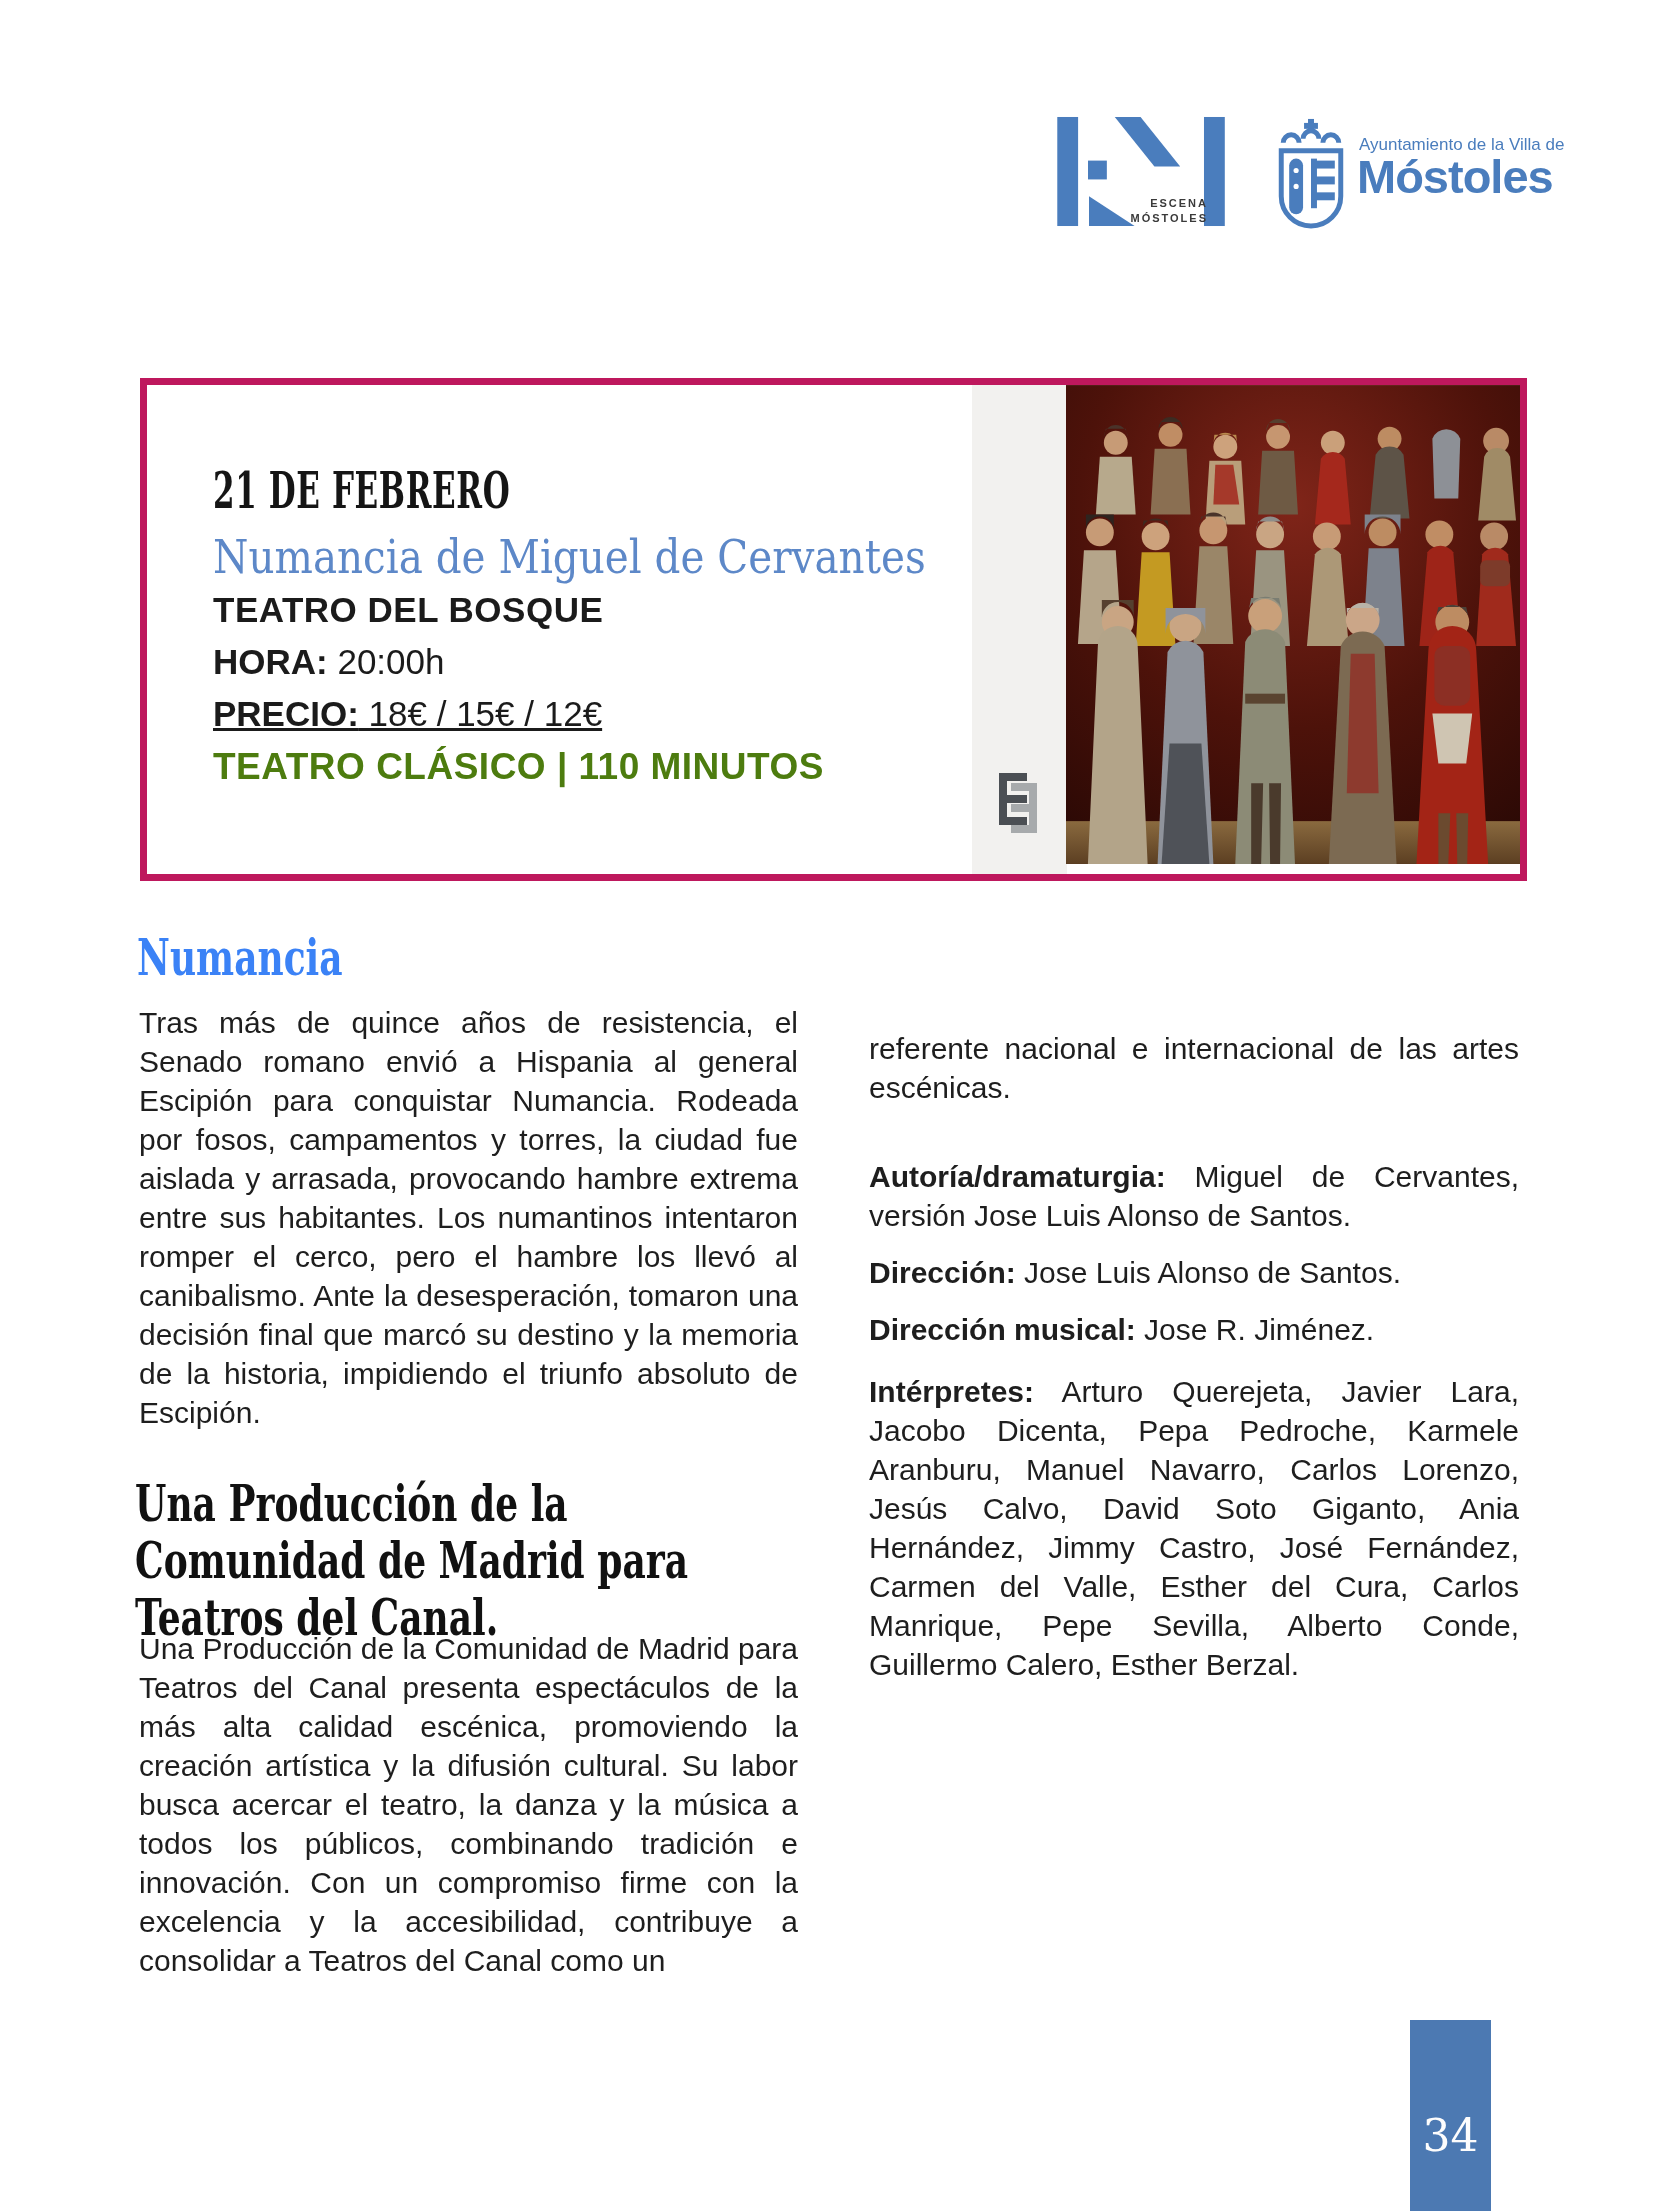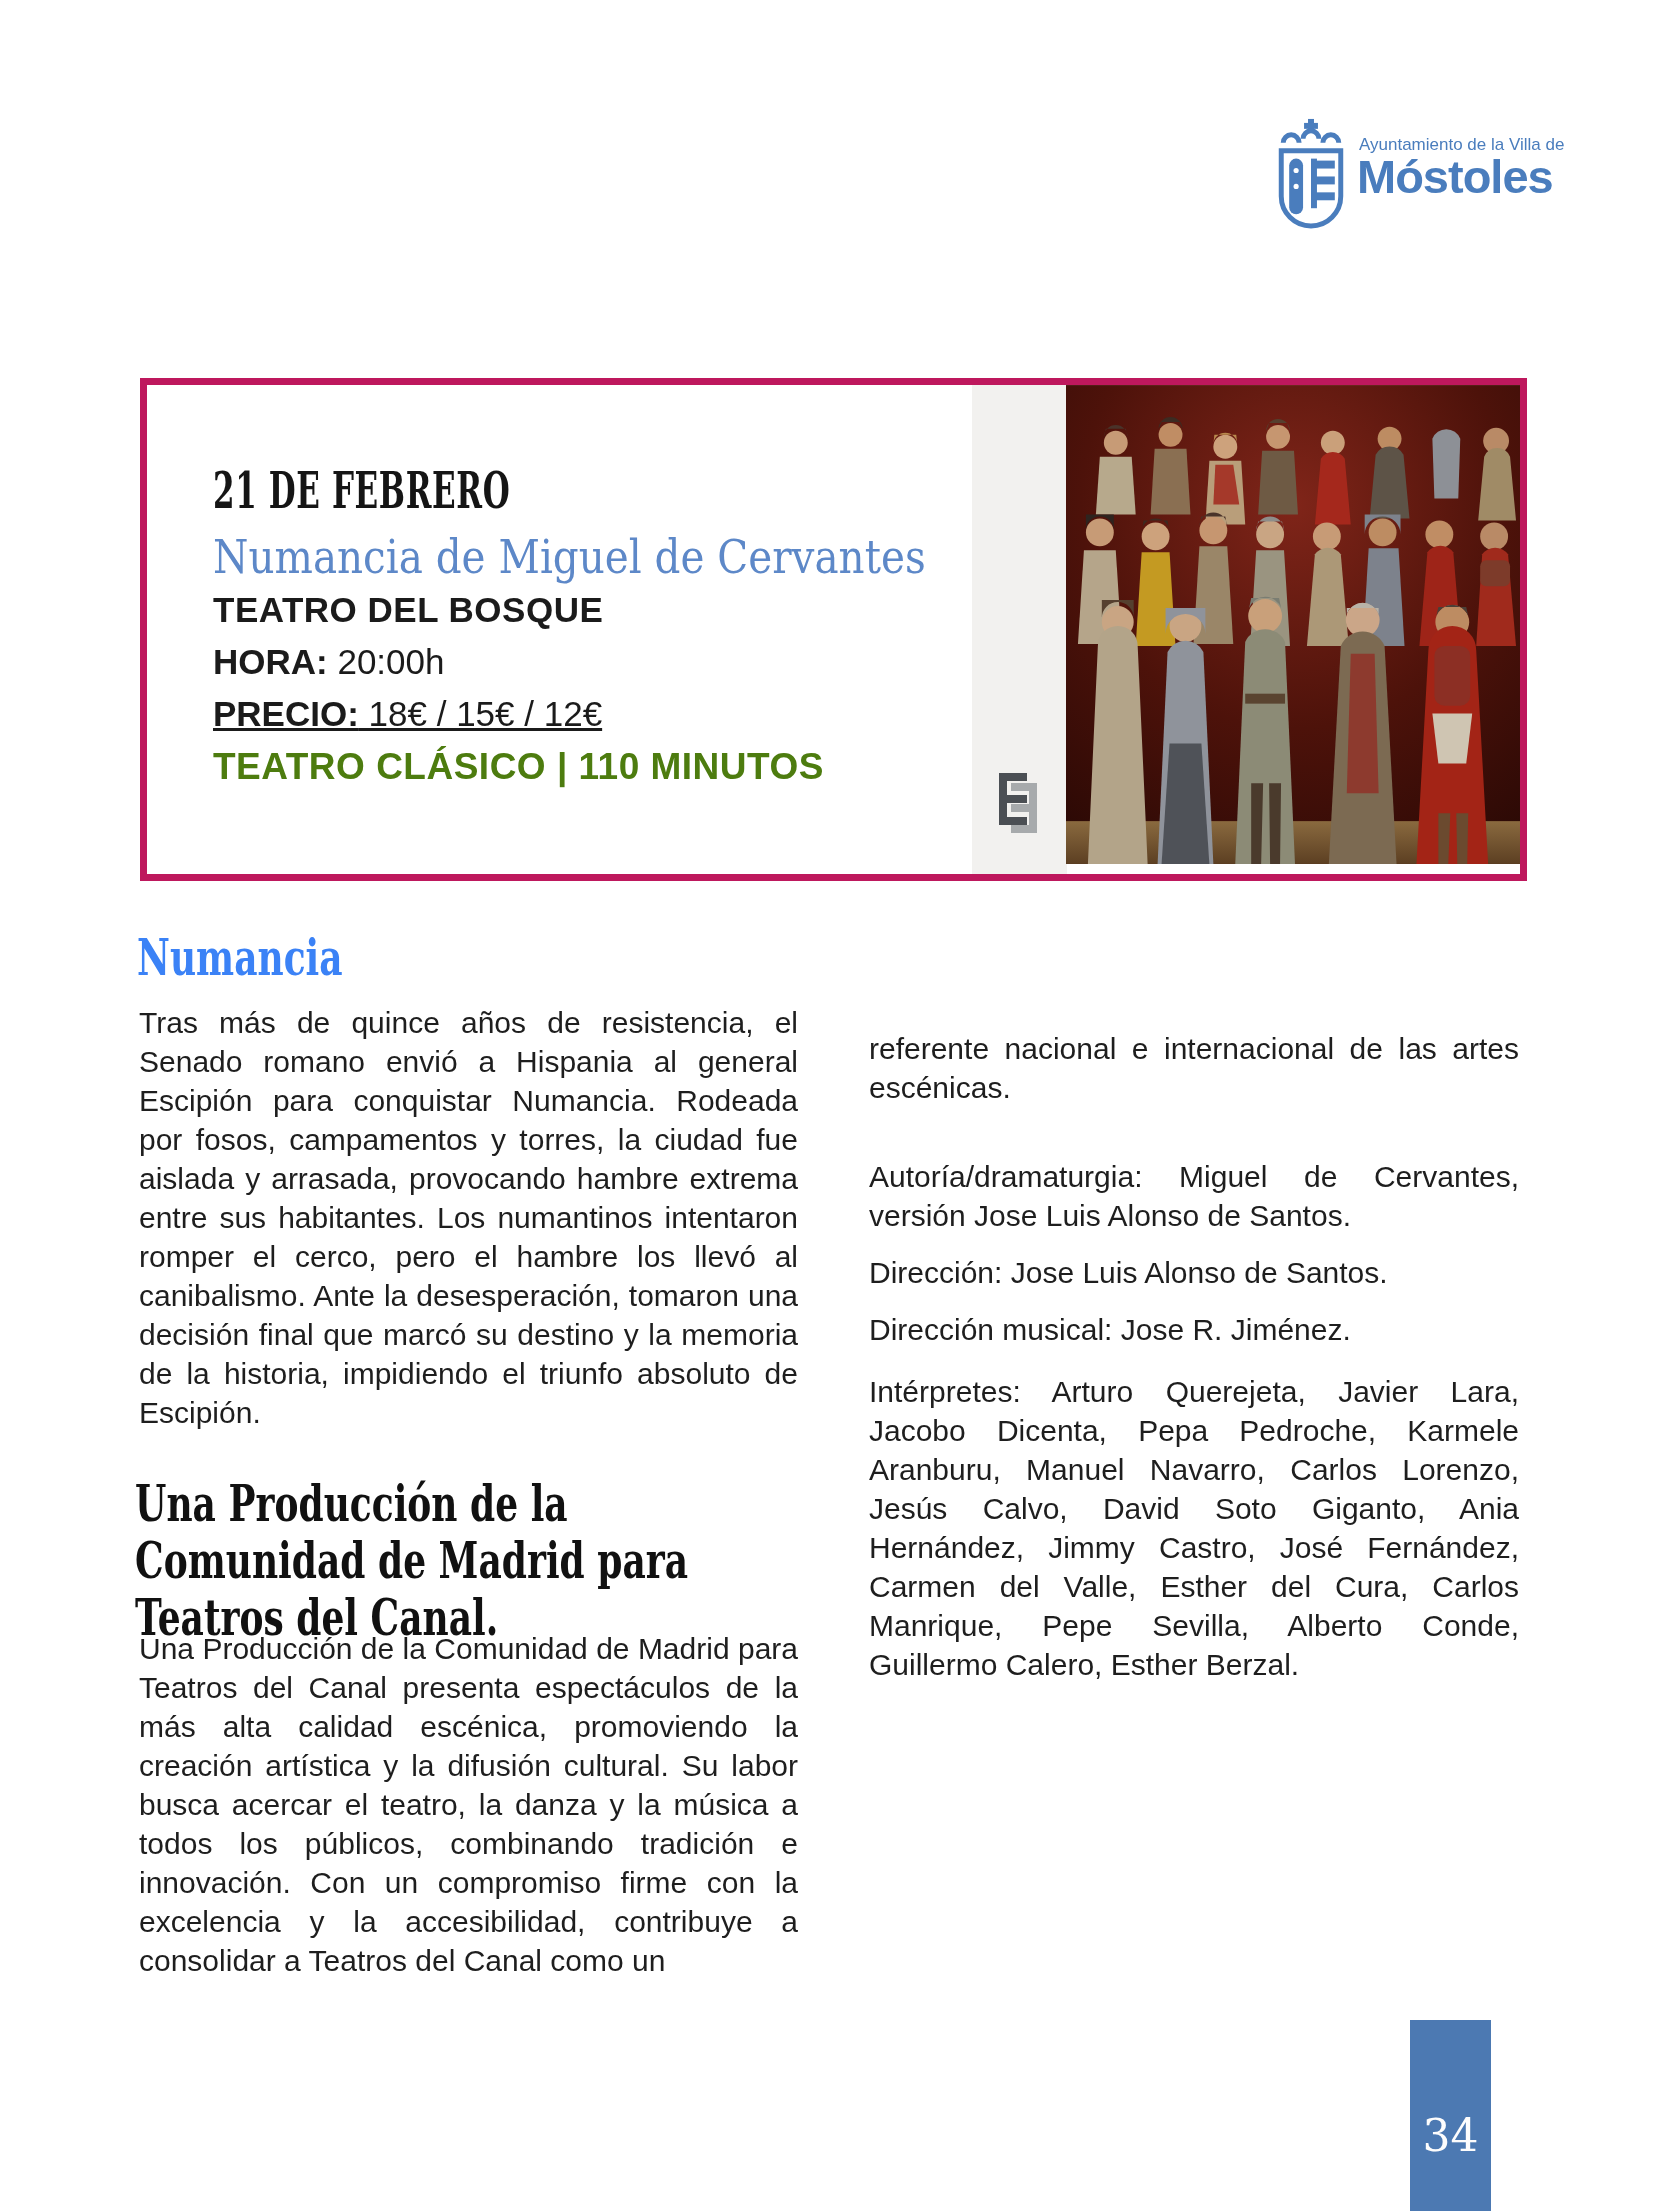--- a/index.html
+++ b/index.html
@@ -45,32 +45,47 @@
   .col p{margin:0;}
   .col-left-1{left:139px;top:1003px;width:659px;}
   .art-subtitle{position:absolute;left:135px;top:1475px;width:935px;
       font-family:"DejaVu Serif","Liberation Serif",serif;font-size:50px;line-height:57px;
       font-weight:bold;color:#111;transform:scaleX(.72);transform-origin:0 0;}
   .col-left-2{left:139px;top:1629px;width:659px;}
   .col-right{left:869px;top:1029px;width:650px;}
   .col-right .credit{margin-top:18px;}
   .col-right .credit.first{margin-top:50px;}
   .col-right .credit.interpretes{margin-top:23px;}
-  .col-right b{font-weight:400;margin-top:20px;}
+  .col-right b{font-weight:700;margin-top:20px;}
 
   
   .page-num{position:absolute;left:1410px;top:2020px;width:81px;height:230px;background:#4c79b2;
       display:flex;align-items:center;justify-content:center;}
   .page-num span{font-family:"DejaVu Serif","Liberation Serif",serif;font-size:44px;color:#fdfdfd;}
 </style>
 </head>
 <body>
 
 <div class="page">
 
+  <div class="em-logo">
+    <svg width="177" height="113" viewBox="0 0 178 114">
+      <g fill="#4a7dbd">
+        <rect x="0" y="2" width="21" height="110"></rect>
+        <rect x="148" y="2" width="21" height="110"></rect>
+        <polygon points="58,2 84,2 124,52 98,52"></polygon>
+        <rect x="31" y="46" width="19" height="19"></rect>
+        <polygon points="32,112 32,82 78,112"></polygon>
+      </g>
+    </svg>
+    <div class="wordmark">
+      <div>ESCENA</div>
+      <div>MÓSTOLES</div>
+    </div>
+  </div>
 
   <div class="ayto-logo">
     <svg width="72" height="121" viewBox="0 0 72 122">
       <g fill="none" stroke="#4a7dbd" stroke-width="5">
         <path d="M8 30 a8 8 0 0 1 16 0"></path>
         <path d="M28 26 a8 8 0 0 1 16 0"></path>
         <path d="M48 30 a8 8 0 0 1 16 0"></path>
         <path d="M6 38 h60 v46 a30 30 0 0 1 -60 0 Z"></path>
       </g>
       <g fill="#4a7dbd">

